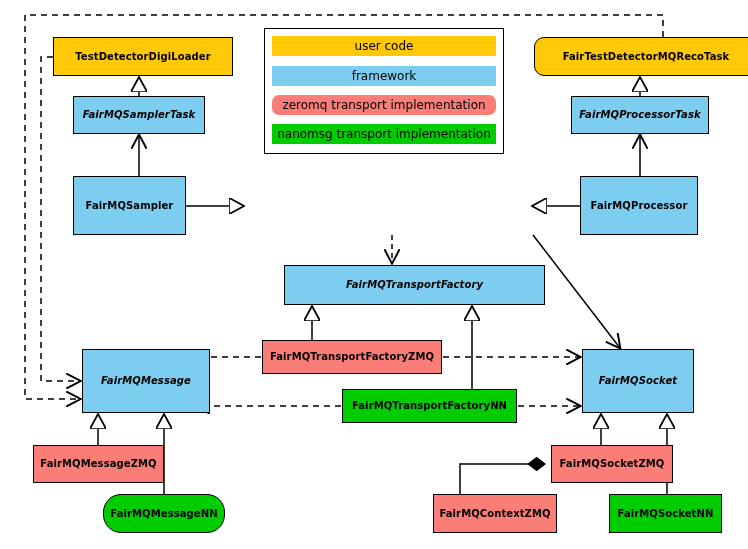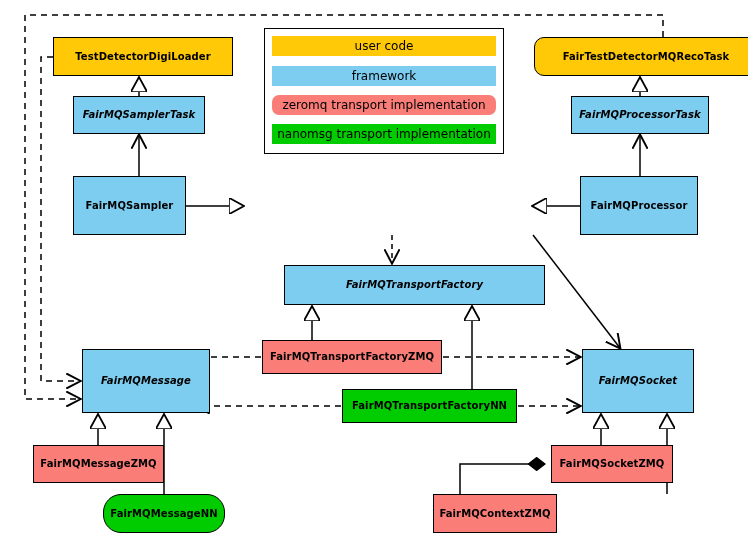--- a/index.html
+++ b/index.html
@@ -196,14 +196,17 @@
   </div>
 
   <div class="node" style="left:551px; top:445px; width:122px; height:38px; background:#FA7D78;">
     <span>FairMQSocketZMQ</span>
   </div>
 
   <div class="node" style="left:391px; top:494px; width:124px; height:39px; background:#FA7D78;margin-left:42px;">
     <span>FairMQContextZMQ</span>
   </div>
 
+  <div class="node" style="left:609px; top:494px; width:113px; height:39px; background:#00CC00;">
+    <span>FairMQSocketNN</span>
+  </div>
 
 </div>
 
 </body></html>

